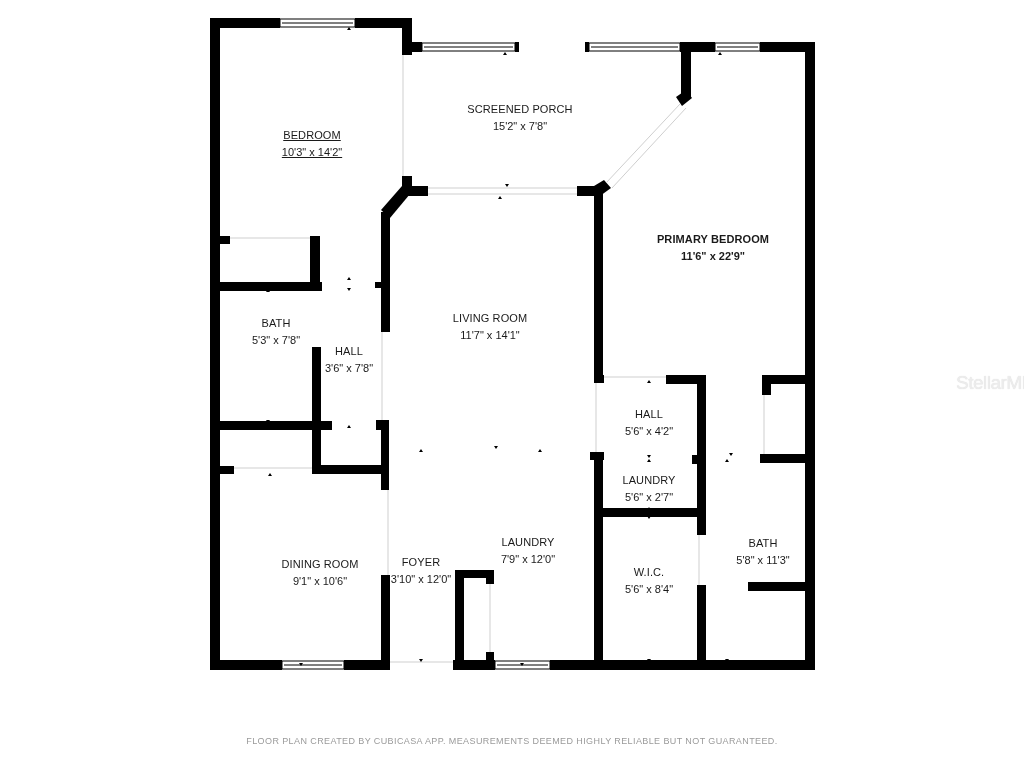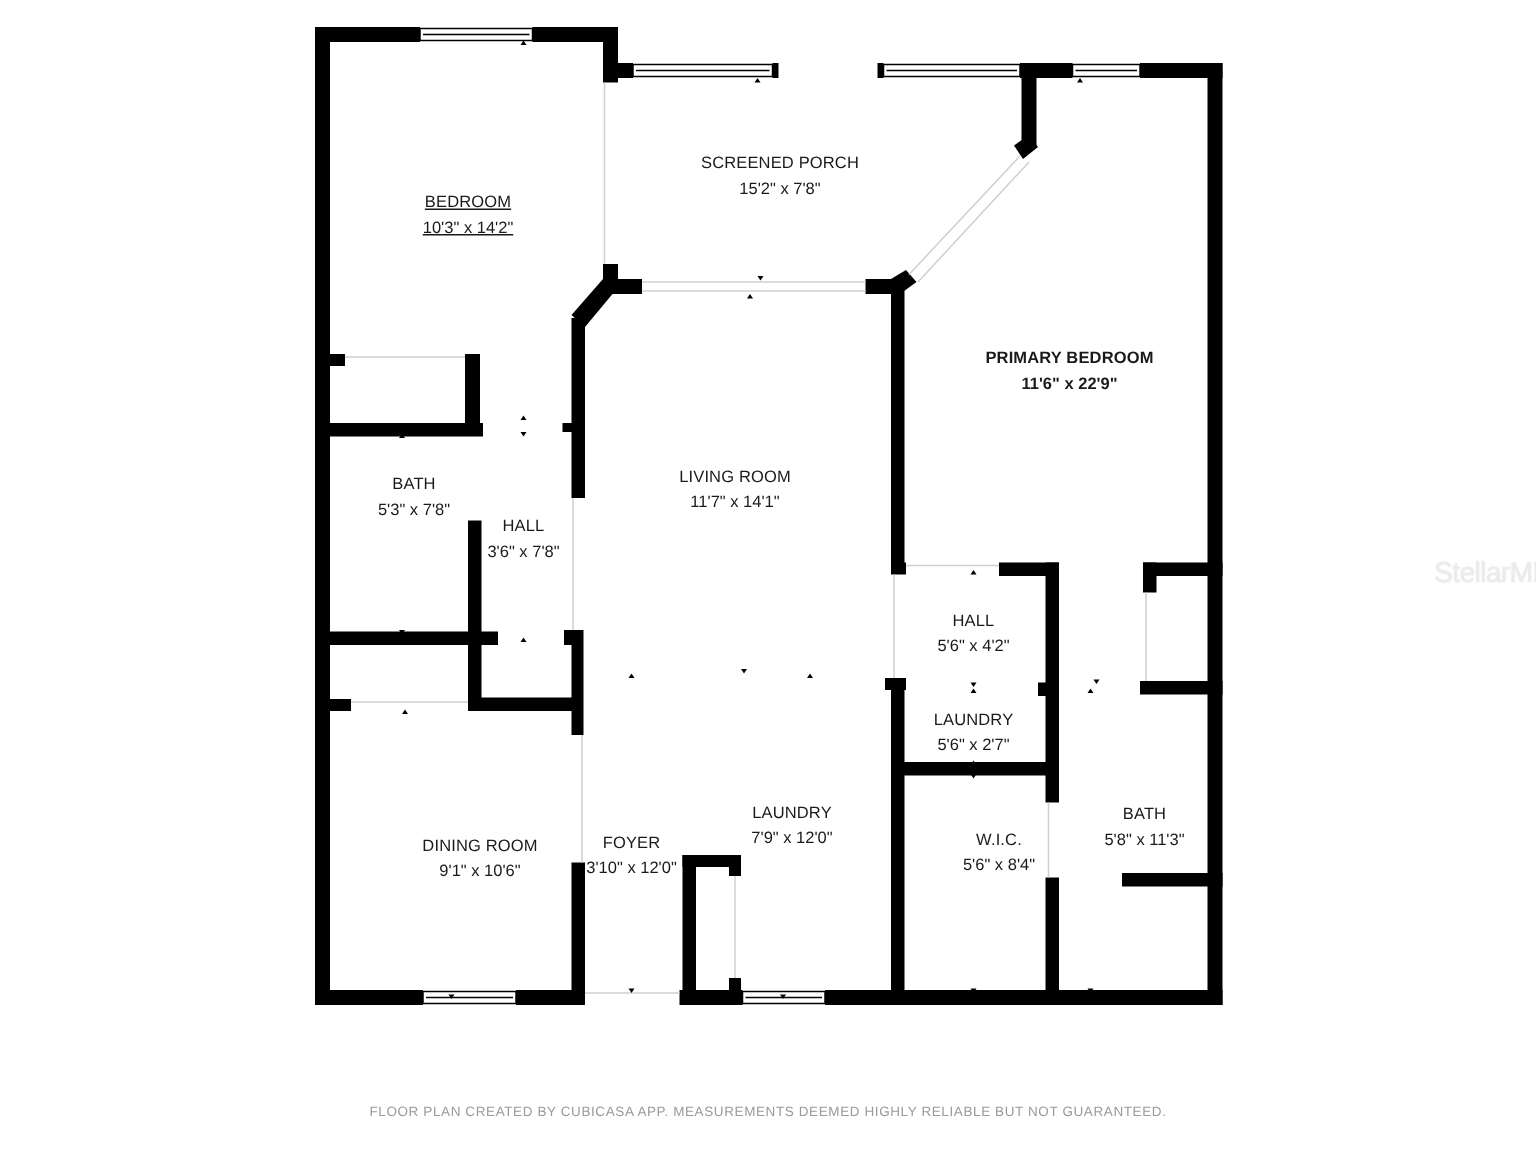--- a/index.html
+++ b/index.html
@@ -180,21 +180,21 @@
   <span class="dim">9'1" x 10'6"</span>
 </div>
 <div class="room-label" style="left:421px;top:554px;">
   <span class="name">FOYER</span>
   <span class="dim">3'10" x 12'0"</span>
 </div>
 <div class="room-label" style="left:528px;top:534px;">
   <span class="name">LAUNDRY</span>
   <span class="dim">7'9" x 12'0"</span>
 </div>
-<div class="room-label" style="left:649px;top:552px;margin-left:17px;">
+<div class="room-label" style="left:649px;top:564px;">
   <span class="name">W.I.C.</span>
   <span class="dim">5'6" x 8'4"</span>
 </div>
 <div class="room-label" style="left:763px;top:535px;">
   <span class="name">BATH</span>
   <span class="dim">5'8" x 11'3"</span>
 </div>
 
 <div class="watermark">StellarMLS</div>
 <div class="footer">FLOOR PLAN CREATED BY CUBICASA APP. MEASUREMENTS DEEMED HIGHLY RELIABLE BUT NOT GUARANTEED.</div>

